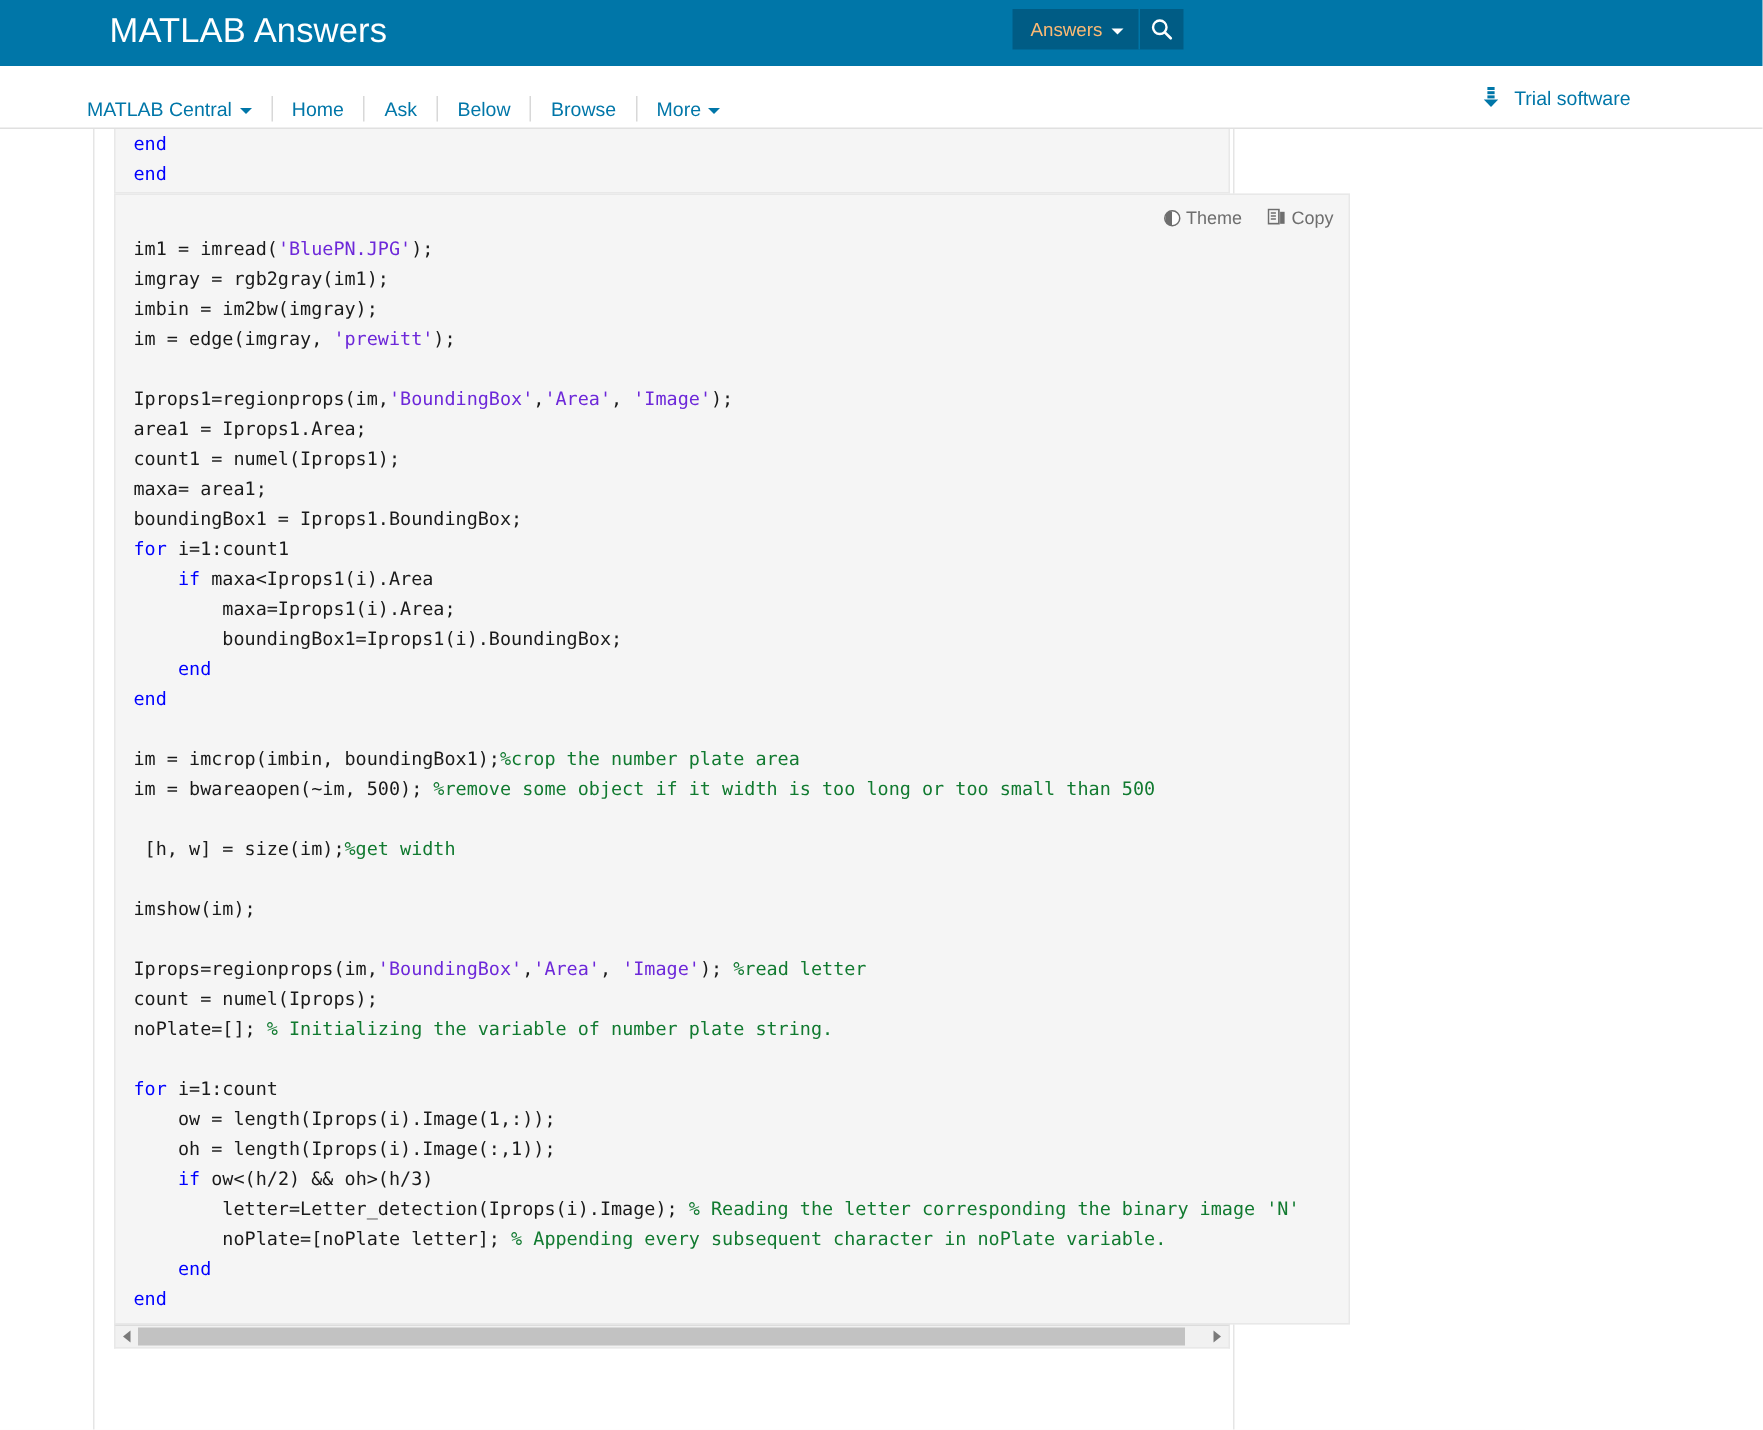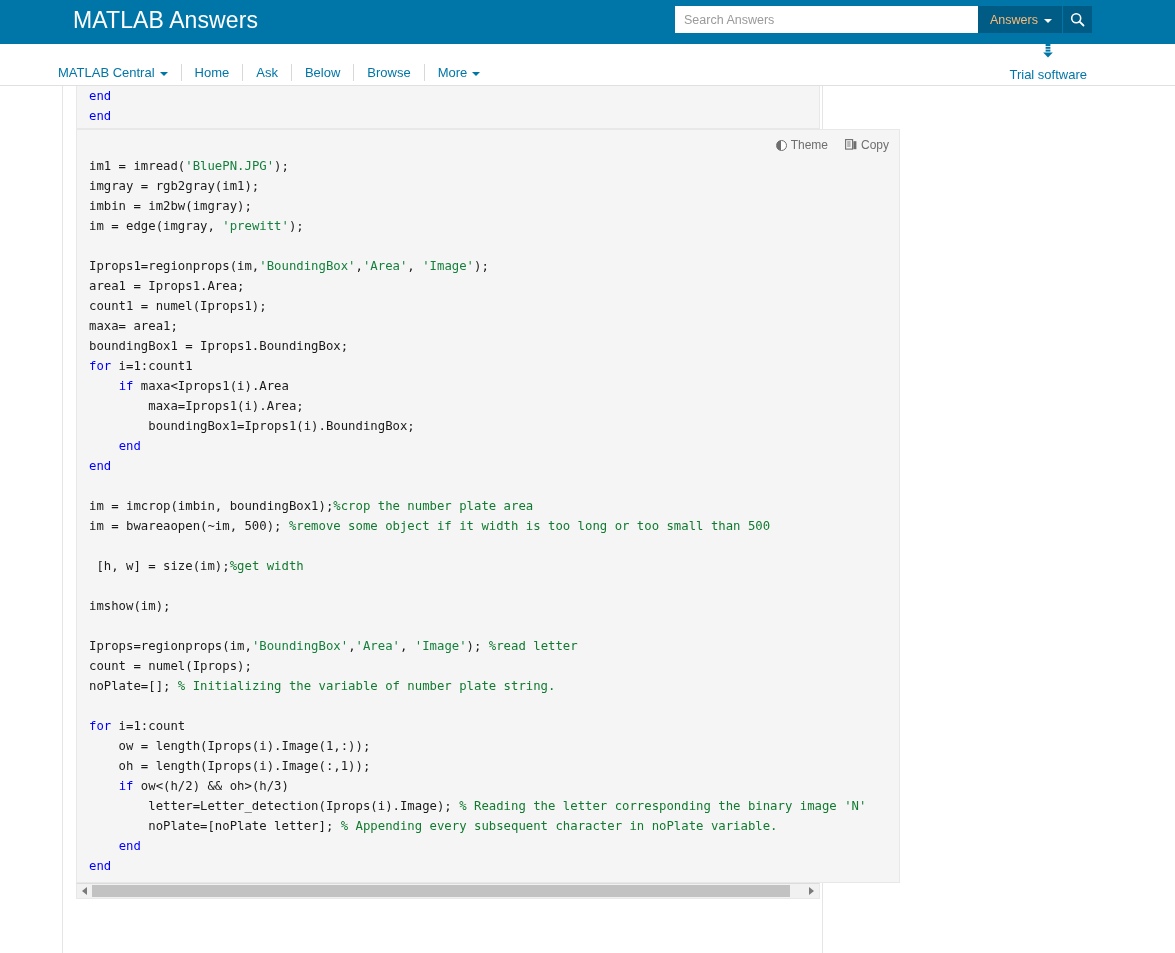--- a/index.html
+++ b/index.html
@@ -99,21 +99,20 @@
     border-top: 4px solid #0076A8;
     display: inline-block;
     margin-top: 3px;
   }
   .trial {
     position: absolute; right: 88px; top: 0;
     height: 42px;
     display: flex; align-items: center; gap: 9px;
     color: #0076A8; font-size: 13px;
     cursor: pointer;
-    flex-direction: column;
   }
 
   
   .page {
     position: absolute; top: 86px; left: 0;
     width: 1175px; height: 867px;
     background: #ffffff;
   }
   .col-divider-left {
     position: absolute; left: 62px; top: 0;
@@ -177,21 +176,21 @@
   pre.code {
     margin: 0;
     font-family: "DejaVu Sans Mono", monospace;
     font-size: 12.3px;
     line-height: 20px;
     color: #1a1a1a;
     white-space: pre;
     tab-size: 4;
   }
   .kw  { color: #0000FF; }
-  .str { color: #15803d; }
+  .str { color: #6d28d9; }
   .cmt { color: #117A30; }
 
   
   .hscroll {
     margin-left: 13px;
     width: 744px;
     height: 16px;
     background: #f1f1f1;
     border: 1px solid #e8e8e8;
     border-top: 1px solid #dcdcdc;
@@ -224,21 +223,20 @@
     cursor: pointer;
   }
 </style>
 </head>
 <body>
 
 <div class="topbar">
   <div class="brand">MATLAB Answers</div>
 
   <div class="search-wrap">
-    <input class="search-input" type="text" placeholder="Search Answers" style="">
     <div class="search-scope">
       <span>Answers</span>
       <span class="caret-dn"></span>
     </div>
     <div class="search-go">
       <svg width="15" height="15" viewBox="0 0 16 16">
         <circle cx="6.6" cy="6.6" r="4.8" fill="none" stroke="#ffffff" stroke-width="1.7"></circle>
         <line x1="10.2" y1="10.2" x2="14.4" y2="14.4" stroke="#ffffff" stroke-width="1.9" stroke-linecap="round"></line>
       </svg>
     </div>

